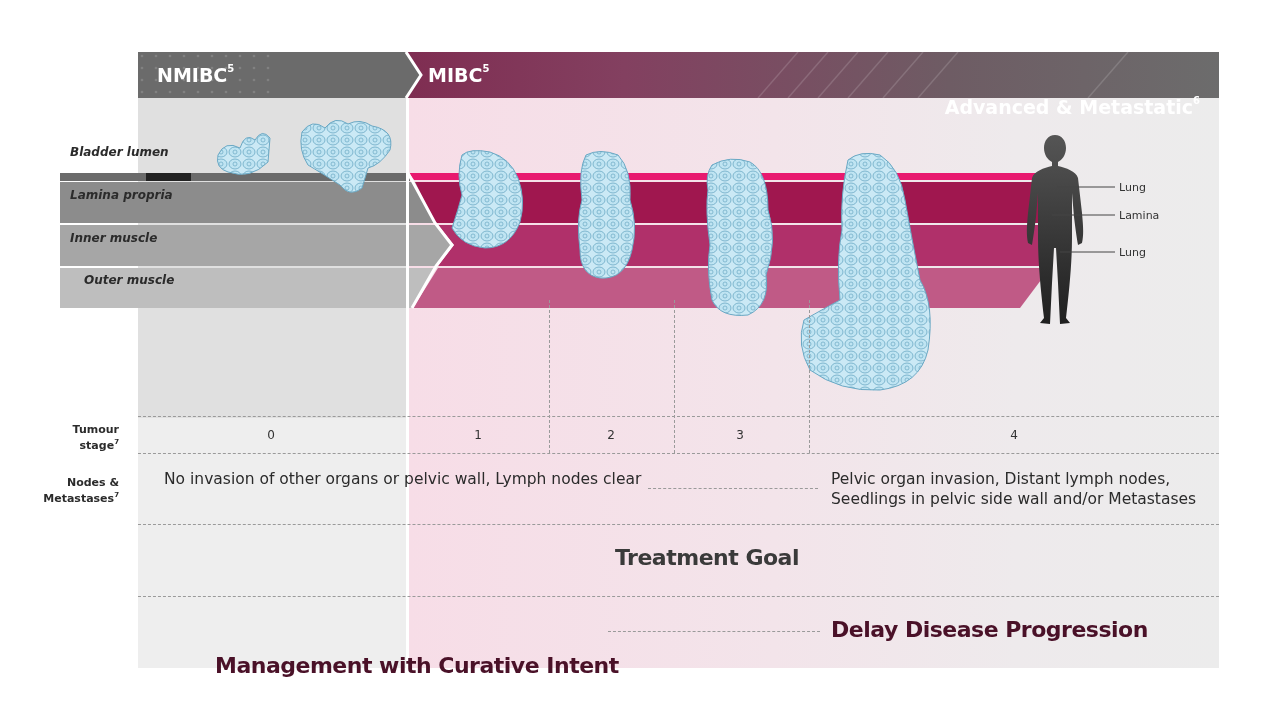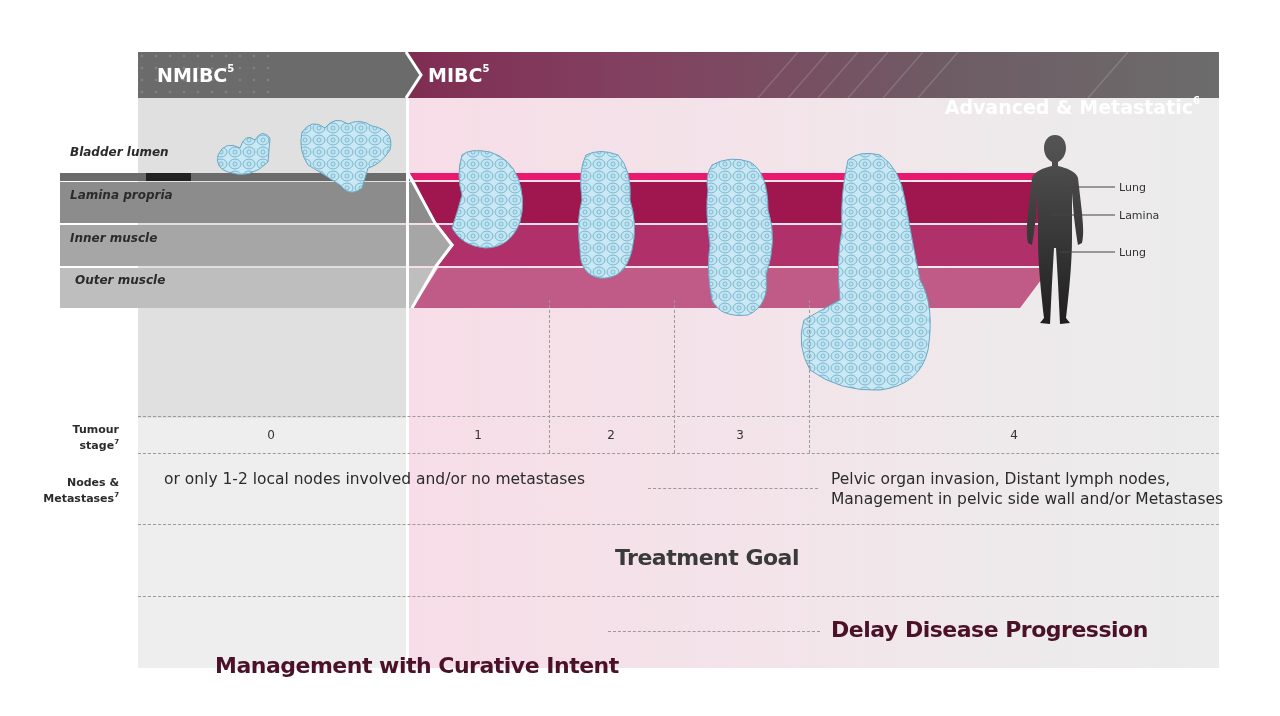--- a/index.html
+++ b/index.html
@@ -92,21 +92,21 @@
   <polygon points="378,55 990,55 990,96 378,96 394,75" fill="#b0306a"></polygon>
   <polygon points="378,98 990,98 960,138 353,138" fill="#c05a86"></polygon>
   <polyline points="348,3 375,53 392,75 376,96 352,138" fill="none" stroke="#ffffff" stroke-width="3"></polyline>
 </svg>
 
 <div class="abs divider-white"></div>
 
 <div class="abs layer-label" style="left:70px; top:146px;">Bladder lumen</div>
 <div class="abs layer-label" style="left:70px; top:189px; color:#2b2b2b;">Lamina propria</div>
 <div class="abs layer-label" style="left:70px; top:232px;">Inner muscle</div>
-<div class="abs layer-label" style="left:75px; top:274px;">Outer muscle</div>
+<div class="abs layer-label" style="left:84px; top:274px;">Outer muscle</div>
 
 <svg class="abs" style="left:200px; top:110px;" width="800" height="290" viewBox="0 0 800 290">
   <defs>
     <pattern id="cells" width="14" height="12" patternUnits="userSpaceOnUse">
       <rect width="14" height="12" fill="#cbe9f5"></rect>
       <ellipse cx="7" cy="6" rx="6" ry="5" fill="#bfe4f2" stroke="#6aa8c4" stroke-width="0.8"></ellipse>
       <circle cx="7" cy="6" r="2" fill="none" stroke="#6aa8c4" stroke-width="0.7"></circle>
     </pattern>
   </defs>
 
@@ -157,22 +157,22 @@
   <span>Nodes &amp; Metastases</span><sup>7</sup>
 </div>
 
 <div class="abs stage-num" style="left:256px;">0</div>
 <div class="abs stage-num" style="left:463px;">1</div>
 <div class="abs stage-num" style="left:596px;">2</div>
 <div class="abs stage-num" style="left:725px;">3</div>
 <div class="abs stage-num" style="left:999px;">4</div>
 
 <div class="abs desc" style="left:164px; top:469px;">
-  <div>or only 1-2 local nodes involved and/or no metastases</div>
+  <div>No invasion of other organs or pelvic wall, Lymph nodes clear</div>
 </div>
 <div class="abs desc" style="left:831px; top:469px;">
   <div>Pelvic organ invasion, Distant lymph nodes,</div>
-  <div>Management in pelvic side wall and/or Metastases</div>
+  <div>Seedlings in pelvic side wall and/or Metastases</div>
 </div>
 
 <div class="abs goal-title" style="left:587px; top:545px;">Treatment Goal</div>
 <div class="abs goal-text" style="left:215px; top:617px;margin-top:36px;">Management with Curative Intent</div>
 <div class="abs goal-text" style="left:831px; top:617px;">Delay Disease Progression</div>
 
 </body></html>

